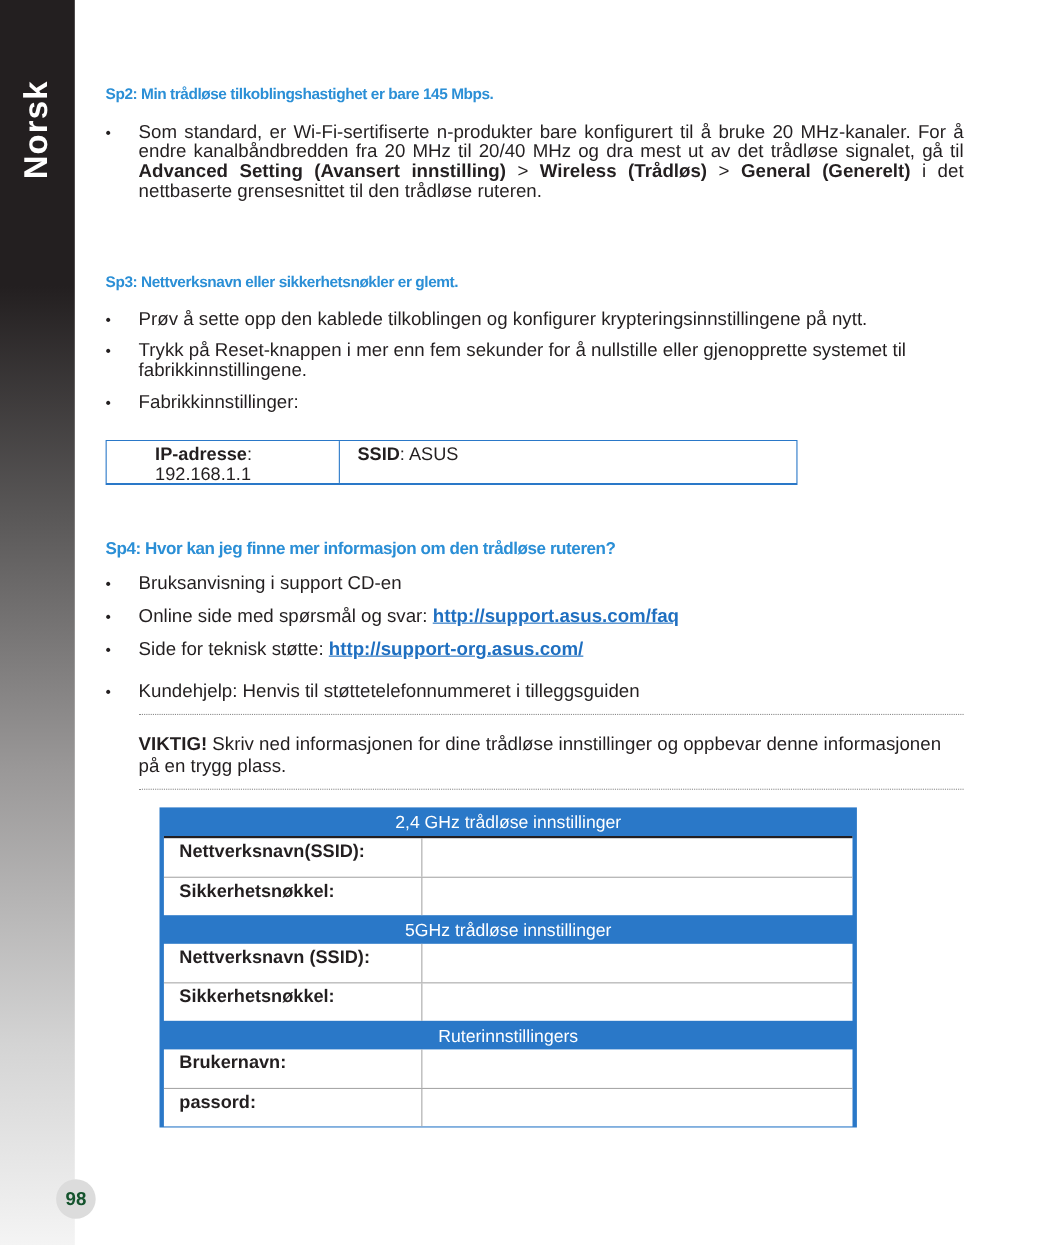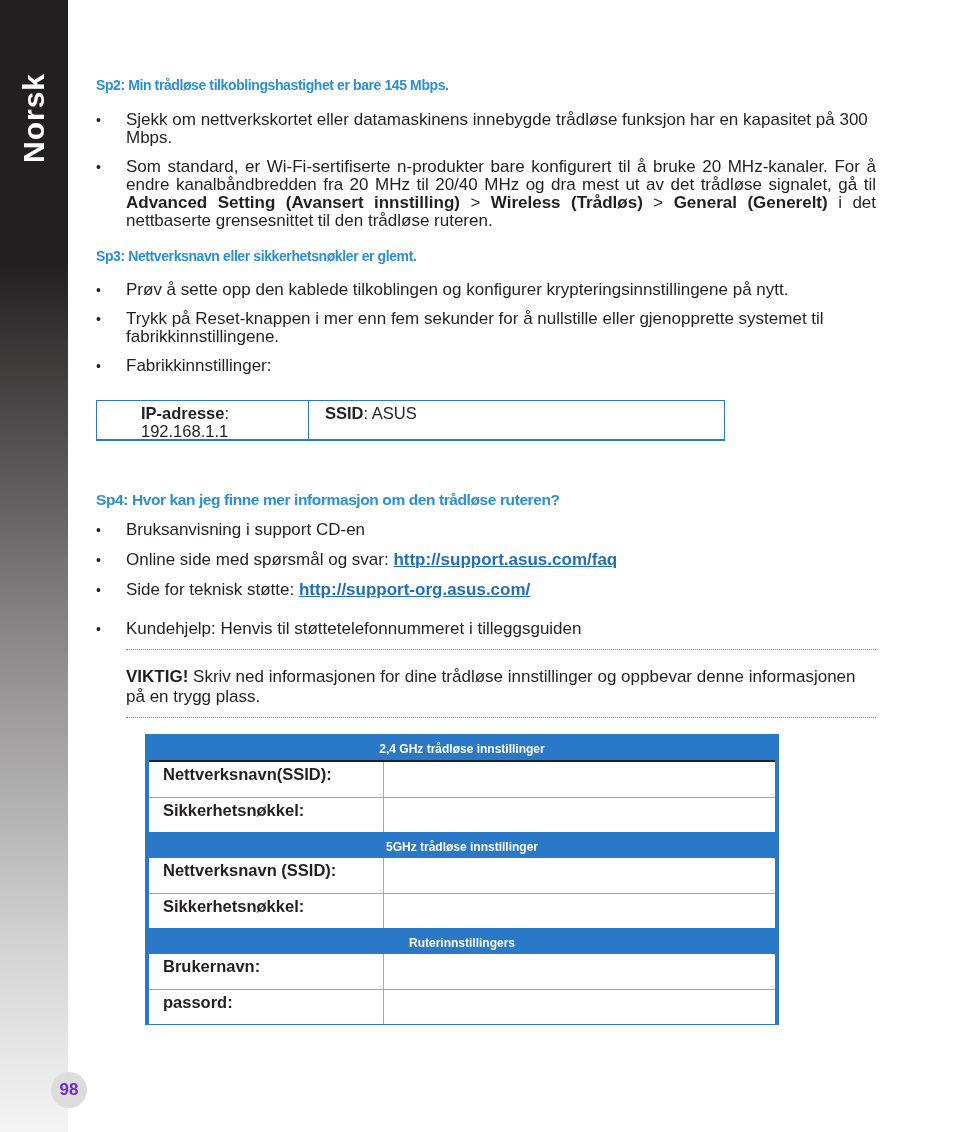--- a/index.html
+++ b/index.html
@@ -13,21 +13,21 @@
     background: linear-gradient(to bottom, #231f20 0px, #231f20 260px, #5a5858 470px, #9a9898 700px, #d4d4d4 950px, #f4f4f4 1132px);
   }
   .sidebar-label {
     position: absolute; left: 34px; top: 118px;
     transform: translate(-50%, -50%) rotate(-90deg);
     color: #ffffff; font-weight: bold; font-size: 30px; letter-spacing: 1px;
     white-space: nowrap;
   }
   .page-num {
     position: absolute; left: 51px; top: 1072px; width: 36px; height: 36px;
-    border-radius: 50%; background: #dcdcdc; color: #6d28d9;
+    border-radius: 50%; background: #dcdcdc; color: #14532d;
     font-weight: bold; font-size: 17px; line-height: 36px; text-align: center;
   }
   .content { position: absolute; left: 96px; top: 0; width: 790px; }
   .heading {
     position: absolute; left: 0; color: #2b8fd6; font-weight: bold;
     font-size: 14px; letter-spacing: -0.4px; white-space: nowrap;
   }
   .heading.lg { font-size: 15.5px; }
   ul.bullets { position: absolute; left: 0; margin: 0; padding: 0; list-style: none; width: 780px; }
   ul.bullets li {
@@ -50,21 +50,21 @@
   .dotline {
     position: absolute; left: 30px; width: 750px; height: 0;
     border-top: 1.5px dotted #8a8a8a;
   }
   .note { position: absolute; left: 30px; top: 667px; width: 750px; font-size: 17px; line-height: 20px; }
   .settings {
     position: absolute; left: 145px; top: 734px; width: 634px; height: 291px;
     background: #2a78c8; box-sizing: border-box; padding: 0 4px 4px 4px;
   }
   .sec-head {
-    height: 26px; color: #ffffff; font-weight: bold; font-size: 12px;
+    height: 26px; color: #ffffff; font-weight: normal; font-size: 16px;
     text-align: center; line-height: 30px;
   }
   .sec-head.first { height: 26px; }
   .rows { background: #ffffff; }
   .rows.first { border-top: 2px solid #231f20; }
   .row { display: flex; height: 35px; box-sizing: border-box; }
   .row + .row { border-top: 1.5px solid #a8a8a8; }
   .row .label {
     width: 235px; border-right: 1.5px solid #a8a8a8; box-sizing: border-box;
     padding: 3px 0 0 14px; font-weight: bold; font-size: 16.5px;
@@ -76,21 +76,20 @@
 
 <div class="sidebar">
   <div class="sidebar-label">Norsk</div>
   <div class="page-num">98</div>
 </div>
 
 <div class="content">
 
   <div class="heading" style="top:77px;">Sp2: Min trådløse tilkoblingshastighet er bare 145 Mbps.</div>
   <ul class="bullets" style="top:111px;">
-    <li>Sjekk om nettverkskortet eller datamaskinens innebygde trådløse funksjon har en kapasitet på 300 Mbps.</li>
     <li class="justify"><span>Som standard, er Wi-Fi-sertifiserte n-produkter bare konfigurert til å bruke 20 MHz-kanaler. For å endre kanalbåndbredden fra 20 MHz til 20/40 MHz og dra mest ut av det trådløse signalet, gå til </span><b>Advanced Setting (Avansert innstilling)</b><span> &gt; </span><b>Wireless (Trådløs)</b><span> &gt; </span><b>General (Generelt)</b><span> i det nettbaserte grensesnittet til den trådløse ruteren.</span></li>
   </ul>
 
   <div class="heading" style="top:248px;">Sp3: Nettverksnavn eller sikkerhetsnøkler er glemt.</div>
   <ul class="bullets" style="top:281px;">
     <li>Prøv å sette opp den kablede tilkoblingen og konfigurer krypteringsinnstillingene på nytt.</li>
     <li>Trykk på Reset-knappen i mer enn fem sekunder for å nullstille eller gjenopprette systemet til fabrikkinnstillingene.</li>
     <li>Fabrikkinnstillinger:</li>
   </ul>
 

